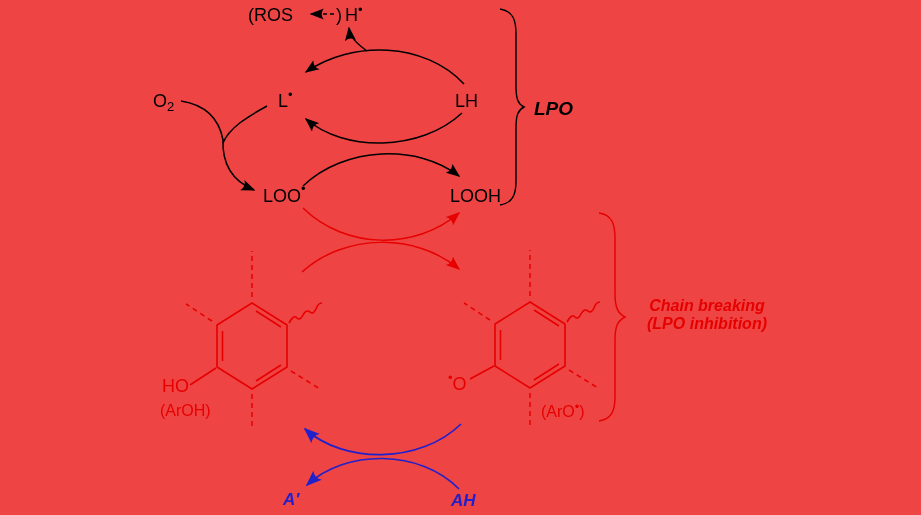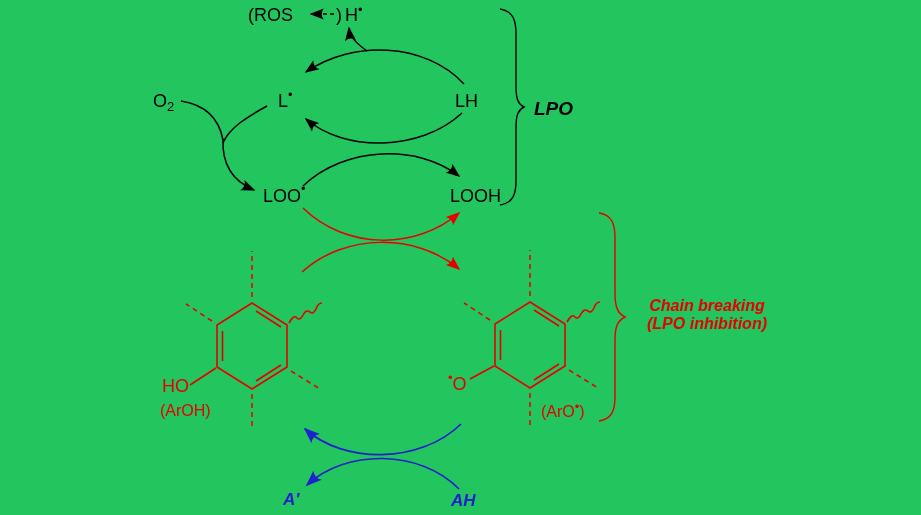--- a/index.html
+++ b/index.html
@@ -1,17 +1,17 @@
 <!DOCTYPE html>
 <html><head>
 <meta charset="utf-8">
 <style>
   html,body { margin:0; padding:0; background:#ffffff; }
   .canvas {
-    position:relative; width:921px; height:515px; background:#22c55e;
+    position:relative; width:921px; height:515px; background:#ef4444;
     font-family:"Liberation Sans", sans-serif;
   }
   svg text { fill:#000000; font-family:"Liberation Sans", sans-serif; }
   .chem   { font-size:18px; }
   .chem-sm{ font-size:16px; }
   .sup    { font-size:13px; }
   .sub    { font-size:13px; }
   .brace-label { font-weight:bold; font-style:italic; font-size:19px; }
   .red-label   { font-weight:bold; font-style:italic; font-size:16px; fill:#e60000; }
   .blue-label  { font-weight:bold; font-style:italic; font-size:17px; fill:#2121cc; }

